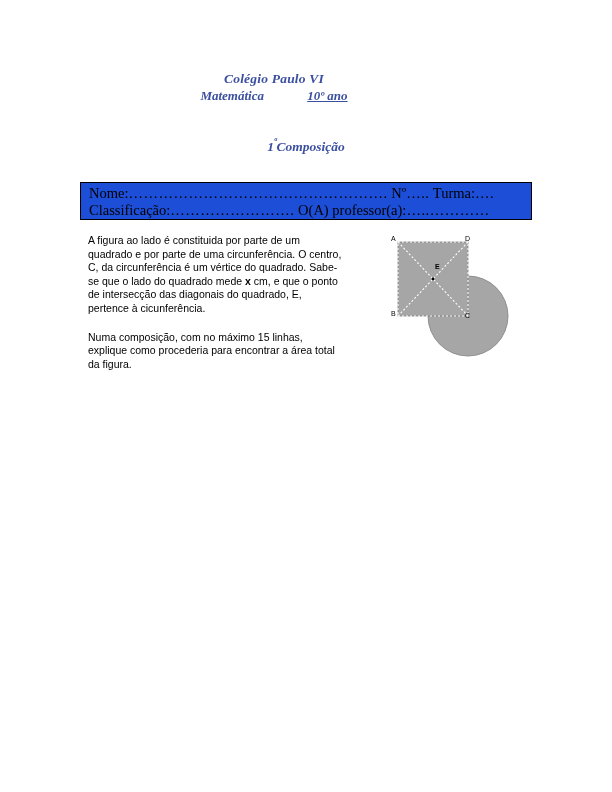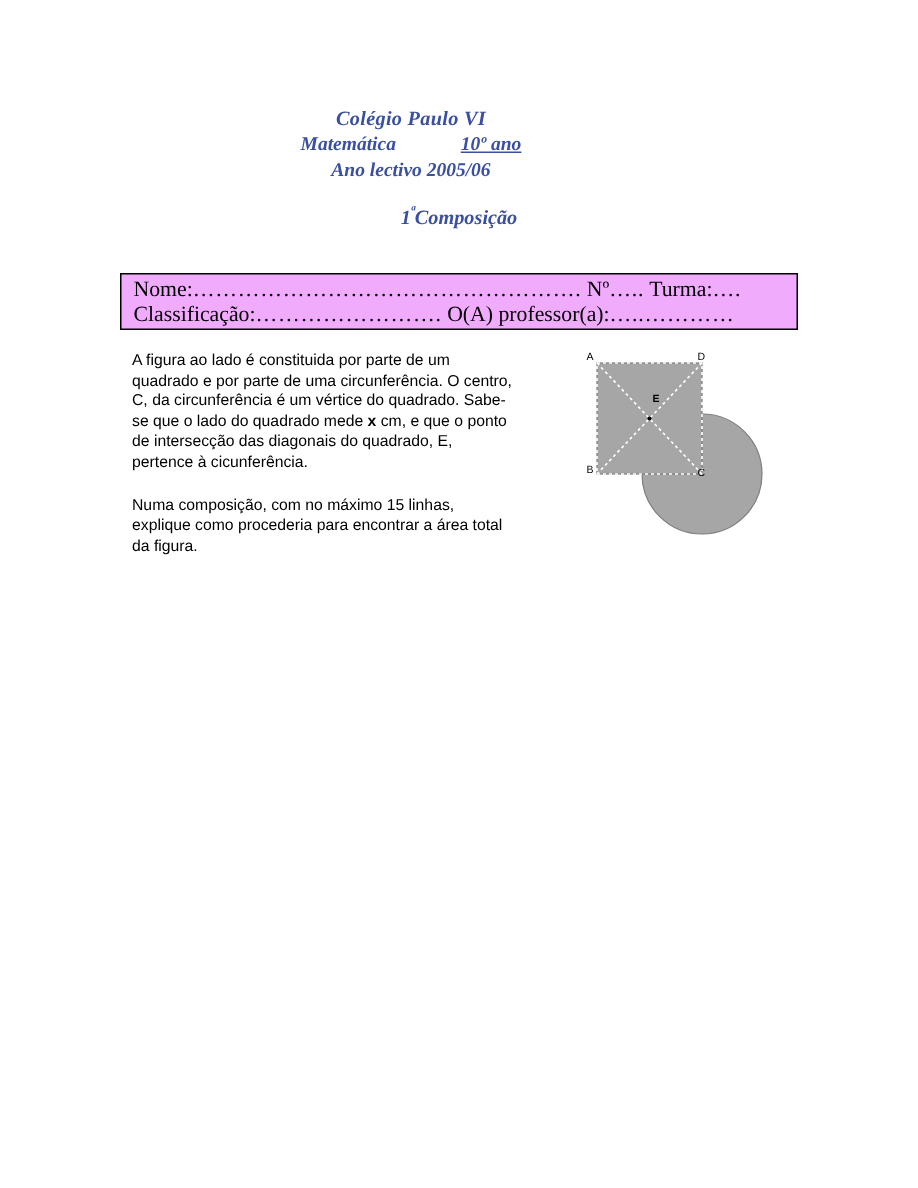--- a/index.html
+++ b/index.html
@@ -75,21 +75,21 @@
 
   
   .id-box {
     position: absolute;
     left: 80px;
     top: 182px;
     width: 452px;
     height: 38px;
     border: 1px solid #000000;
     box-sizing: border-box;
-    background: #f0abfc;
+    background: #1d4ed8;
   }
   .id-row {
     position: absolute;
     left: 8px;
     font-size: 14.5px;
     font-family: "Liberation Serif", serif;
     color: #000000;
     white-space: nowrap;
   }
   .id-row.r1 { top: 2px; }
@@ -137,21 +137,20 @@
 <body>
 
 <div class="page">
 
   <div class="header">
     <div class="line1">Colégio Paulo VI</div>
     <div class="line2">
       <span class="school-subject">Matemática</span>
       <span class="grade">10º ano</span>
     </div>
-    <div class="line3">Ano lectivo 2005/06</div>
   </div>
 
   <div class="comp-title">
     <span>1</span><span class="sup">ª</span><span>Composição</span>
   </div>
 
   <div class="id-box">
     <div class="id-row r1">
       <span>Nome:</span><span class="dots">…………………………………………….</span>
       <span>Nº</span><span class="dots">…..</span>

